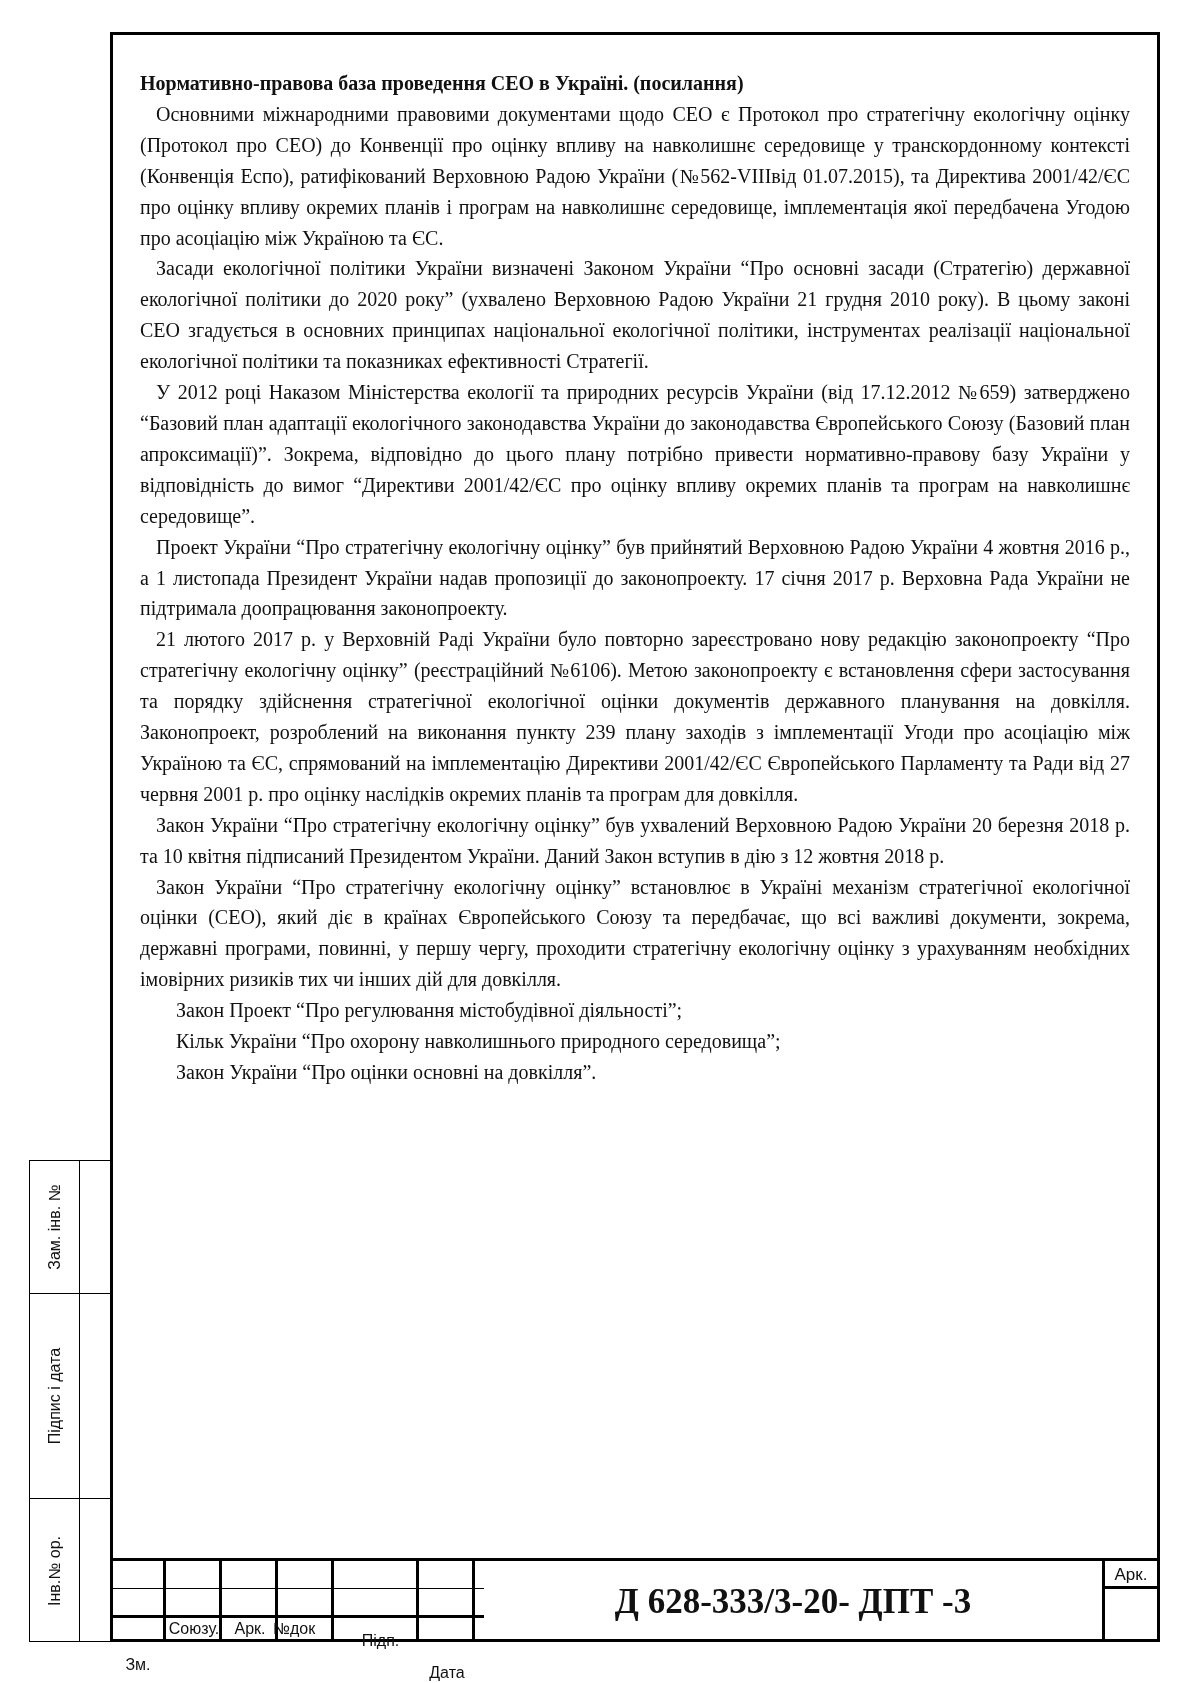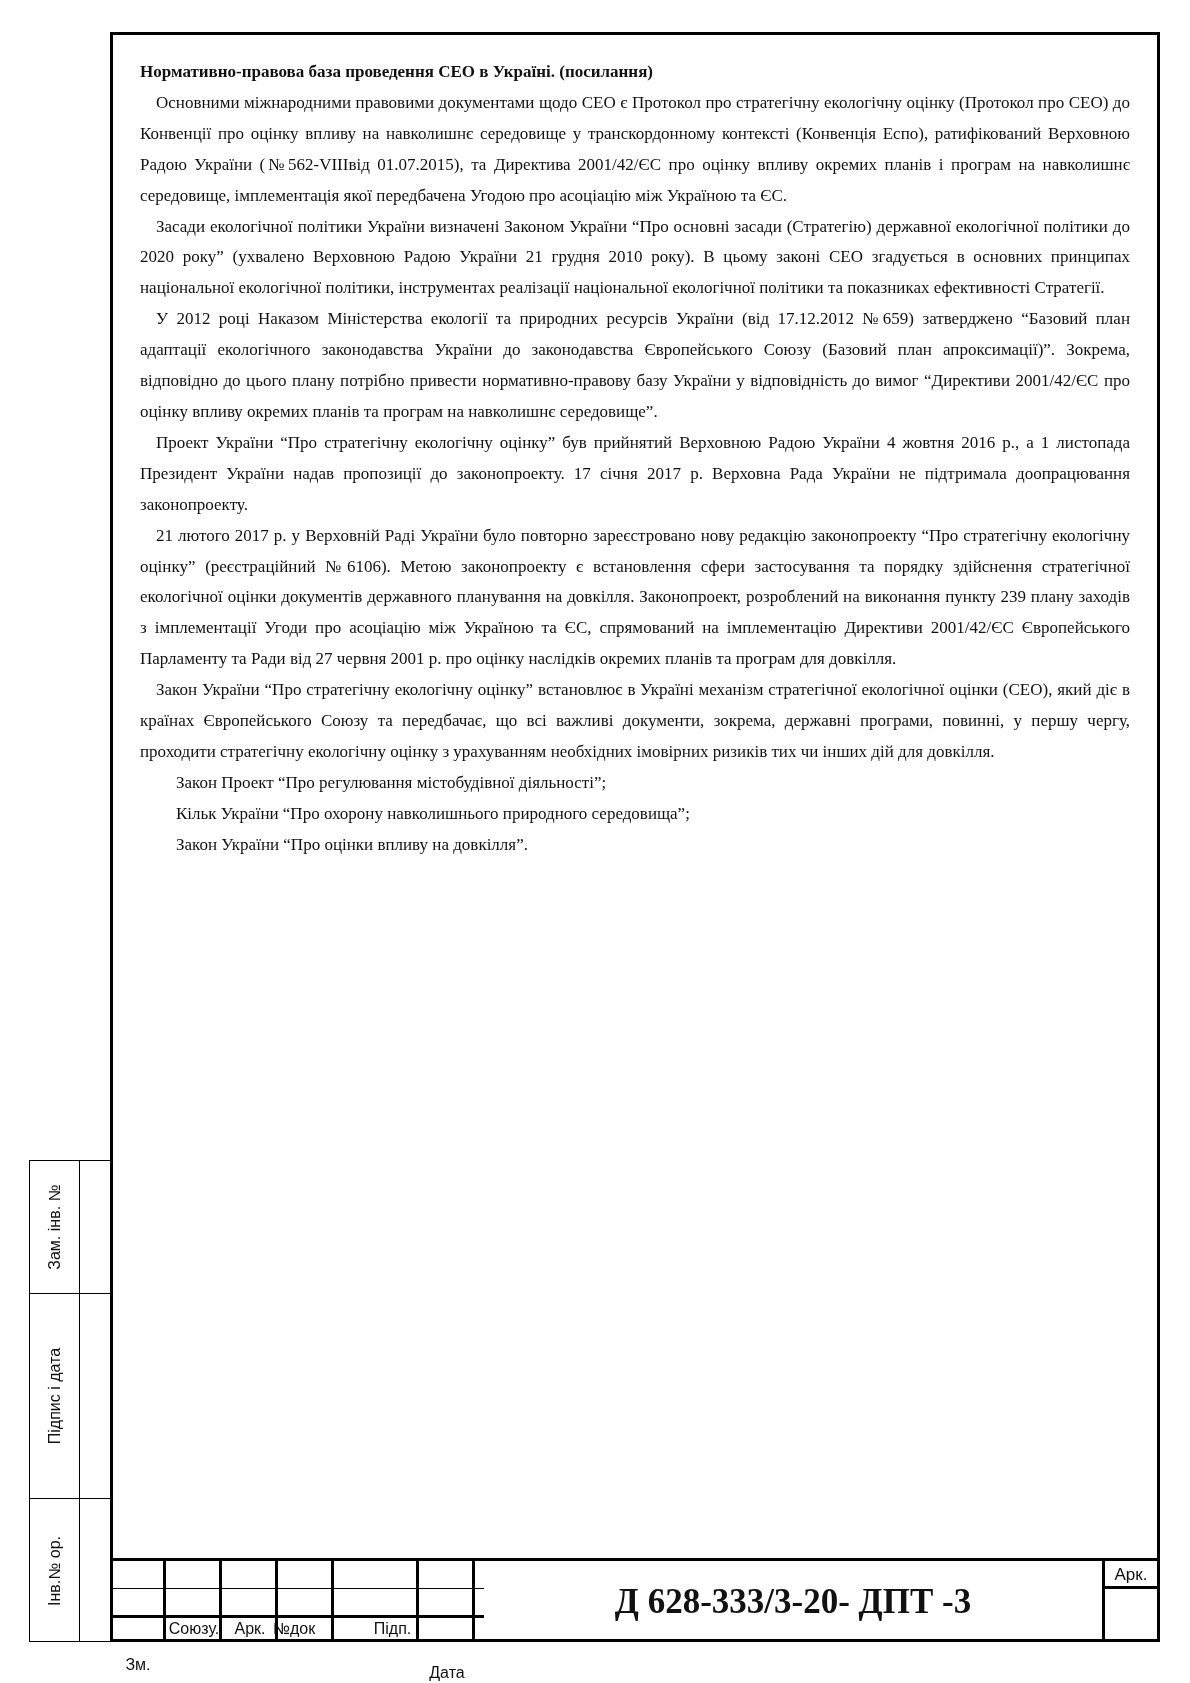--- a/index.html
+++ b/index.html
@@ -1,18 +1,18 @@
 <!DOCTYPE html>
 <html><head>
 <meta charset="utf-8">
 <style>
   html, body { margin:0; padding:0; background:#ffffff; }
   body { width:1190px; height:1683px; position:relative; overflow:hidden; font-family:"Liberation Serif", serif; color:#111; }
   .frame { position:absolute; left:110px; top:32px; width:1050px; height:1610px; border:3px solid #000; box-sizing:border-box; }
-  .content { position:absolute; left:140px; top:57px; width:990px; font-size:17px; line-height:30.9px; text-align:justify; }
+  .content { position:absolute; left:140px; top:68px; width:990px; font-size:20px; line-height:30.9px; text-align:justify; }
   .content p { margin:0; }
   .title { font-weight:bold; text-align:left; }
   .indent { text-indent:16px; }
   .law { padding-left:36px; text-align:left; }
   
   .side { position:absolute; left:29px; top:1160px; width:81px; height:482px; }
   .side-cell { position:absolute; left:0; width:81px; border-top:1.5px solid #000; border-left:1.5px solid #000; box-sizing:border-box; }
   .side-cell .lab { position:absolute; left:0; width:50px; height:100%; border-right:1.5px solid #000; box-sizing:border-box; }
   .side-cell .lab span { position:absolute; left:50%; top:50%; transform:translate(-50%,-50%) rotate(-90deg); white-space:nowrap; font-family:"Liberation Sans", sans-serif; font-size:16px; }
   .side-bottom { position:absolute; left:0; bottom:0; width:81px; border-top:1.5px solid #000; }
@@ -33,24 +33,25 @@
 
 <div class="frame"></div>
 
 <div class="content">
   <p class="title">Нормативно-правова база проведення СЕО в Україні. (посилання)</p>
   <p class="indent">Основними міжнародними правовими документами щодо СЕО є Протокол про стратегічну екологічну оцінку (Протокол про СЕО) до Конвенції про оцінку впливу на навколишнє середовище у транскордонному контексті (Конвенція Еспо), ратифікований Верховною Радою України (№562-VIIIвід 01.07.2015), та Директива 2001/42/ЄС про оцінку впливу окремих планів і програм на навколишнє середовище, імплементація якої передбачена Угодою про асоціацію між Україною та ЄС.</p>
   <p class="indent">Засади екологічної політики України визначені Законом України “Про основні засади (Стратегію) державної екологічної політики до 2020 року” (ухвалено Верховною Радою України 21 грудня 2010 року). В цьому законі СЕО згадується в основних принципах національної екологічної політики, інструментах реалізації національної екологічної політики та показниках ефективності Стратегії.</p>
   <p class="indent">У 2012 році Наказом Міністерства екології та природних ресурсів України (від 17.12.2012 №659) затверджено “Базовий план адаптації екологічного законодавства України до законодавства Європейського Союзу (Базовий план апроксимації)”. Зокрема, відповідно до цього плану потрібно привести нормативно-правову базу України у відповідність до вимог “Директиви 2001/42/ЄС про оцінку впливу окремих планів та програм на навколишнє середовище”.</p>
   <p class="indent">Проект України “Про стратегічну екологічну оцінку” був прийнятий Верховною Радою України 4 жовтня 2016 р., а 1 листопада Президент України надав пропозиції до законопроекту. 17 січня 2017 р. Верховна Рада України не підтримала доопрацювання законопроекту.</p>
   <p class="indent">21 лютого 2017 р. у Верховній Раді України було повторно зареєстровано нову редакцію законопроекту “Про стратегічну екологічну оцінку” (реєстраційний №6106). Метою законопроекту є встановлення сфери застосування та порядку здійснення стратегічної екологічної оцінки документів державного планування на довкілля. Законопроект, розроблений на виконання пункту 239 плану заходів з імплементації Угоди про асоціацію між Україною та ЄС, спрямований на імплементацію Директиви 2001/42/ЄС Європейського Парламенту та Ради від 27 червня 2001 р. про оцінку наслідків окремих планів та програм для довкілля.</p>
+  <p class="indent">Закон України “Про стратегічну екологічну оцінку” був ухвалений Верховною Радою України 20 березня 2018 р. та 10 квітня підписаний Президентом України. Даний Закон вступив в дію з 12 жовтня 2018 р.</p>
   <p class="indent">Закон України “Про стратегічну екологічну оцінку” встановлює в Україні механізм  стратегічної екологічної оцінки (СЕО), який діє в країнах Європейського Союзу та передбачає, що всі важливі документи, зокрема, державні програми, повинні, у першу чергу, проходити  стратегічну екологічну оцінку з урахуванням необхідних імовірних ризиків тих чи інших дій для довкілля.</p>
   <p class="law">Закон Проект “Про регулювання містобудівної діяльності”;</p>
   <p class="law">Кільк України “Про охорону навколишнього природного середовища”;</p>
-  <p class="law">Закон України “Про оцінки впливу на довкілля”.</p>
+  <p class="law">Закон України “Про оцінки основні на довкілля”.</p>
 </div>
 
 <div class="side">
   <div class="side-cell" style="top:0; height:133px;">
     <div class="lab">
         <span>Зам. інв. №</span>
       </div>
   </div>
   <div class="side-cell" style="top:133px; height:205px;">
     <div class="lab">
@@ -72,20 +73,20 @@
     <div class="tb-col" style="left:112px; width:56px;"></div>
     <div class="tb-col" style="left:168px; width:56px;"></div>
     <div class="tb-col" style="left:224px; width:85px;"></div>
     <div class="tb-col" style="left:309px; width:56px;"></div>
     <div class="tb-hline thin" style="top:27px;"></div>
     <div class="tb-hline thick" style="top:54px;"></div>
     <div class="tb-label" style="left:0; width:56px;margin-top:36px;">Зм.</div>
     <div class="tb-label" style="left:56px; width:56px;">Союзу.</div>
     <div class="tb-label" style="left:112px; width:56px;">Арк.</div>
     <div class="tb-label" style="left:156px; width:56px;">№док</div>
-    <div class="tb-label" style="left:240px; width:85px;">Підп.</div>
+    <div class="tb-label" style="left:228px; width:85px;margin-top:12px;">Підп.</div>
     <div class="tb-label" style="left:309px; width:56px;margin-top:44px;">Дата</div>
   </div>
   <div class="tb-code">Д 628-333/3-20- ДПТ -3</div>
   <div class="tb-ark">
     <div class="tb-ark-label">Арк.</div>
   </div>
 </div>
 
 </body></html>

